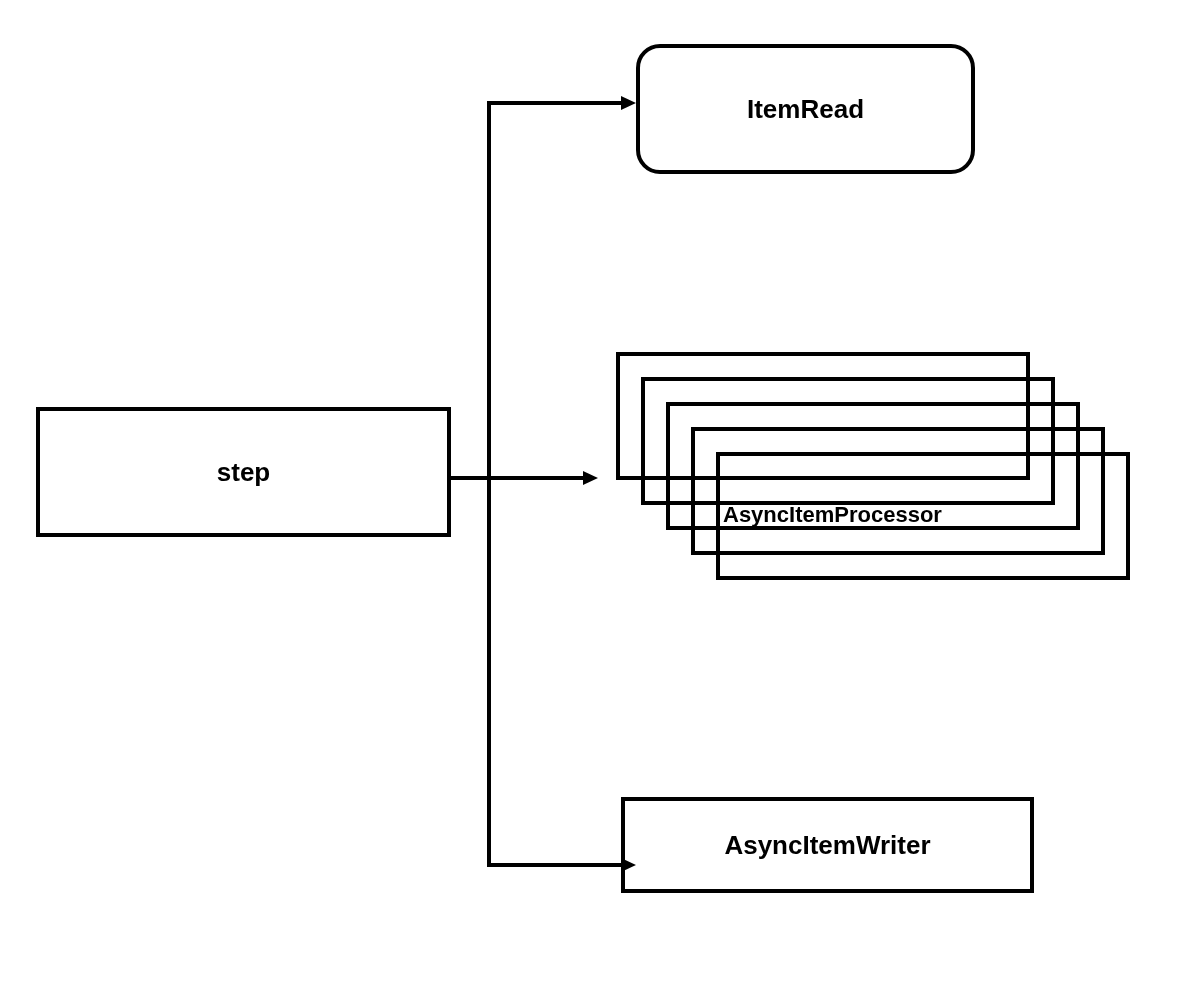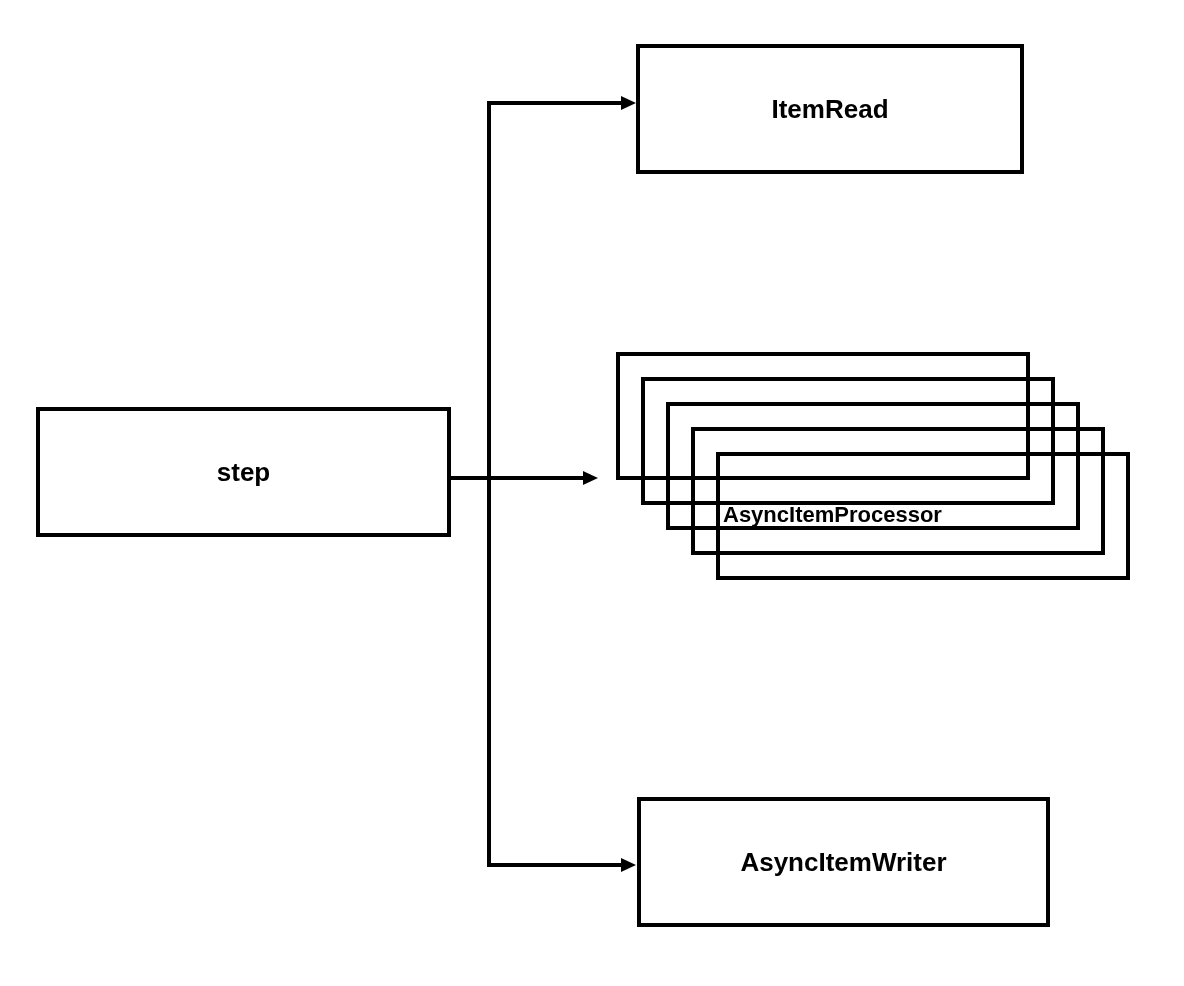--- a/index.html
+++ b/index.html
@@ -22,22 +22,22 @@
     background: transparent;
     display: flex;
     align-items: center;
     justify-content: center;
     font-weight: bold;
     font-size: 26px;
     color: #000;
     letter-spacing: 0px;
   }
   .node-step      { left: 36px;  top: 407px; width: 415px; height: 130px; text-align: right; }
-  .node-itemread  { left: 636px; top: 44px;  width: 388px; height: 130px; }
-  .node-writer    { left: 637px; top: 797px; width: 413px; height: 130px; text-align: center; }
+  .node-itemread  { left: 636px; top: 44px;  width: 339px; height: 130px; border-radius: 24px; }
+  .node-writer    { left: 621px; top: 797px; width: 413px; height: 96px; text-align: center; }
 
   .stack {
     position: absolute;
     left: 616px; top: 352px;
     width: 516px; height: 230px;
   }
   .stack-box {
     position: absolute;
     width: 414px; height: 128px;
     border: 4px solid var(--line-color, #000);

